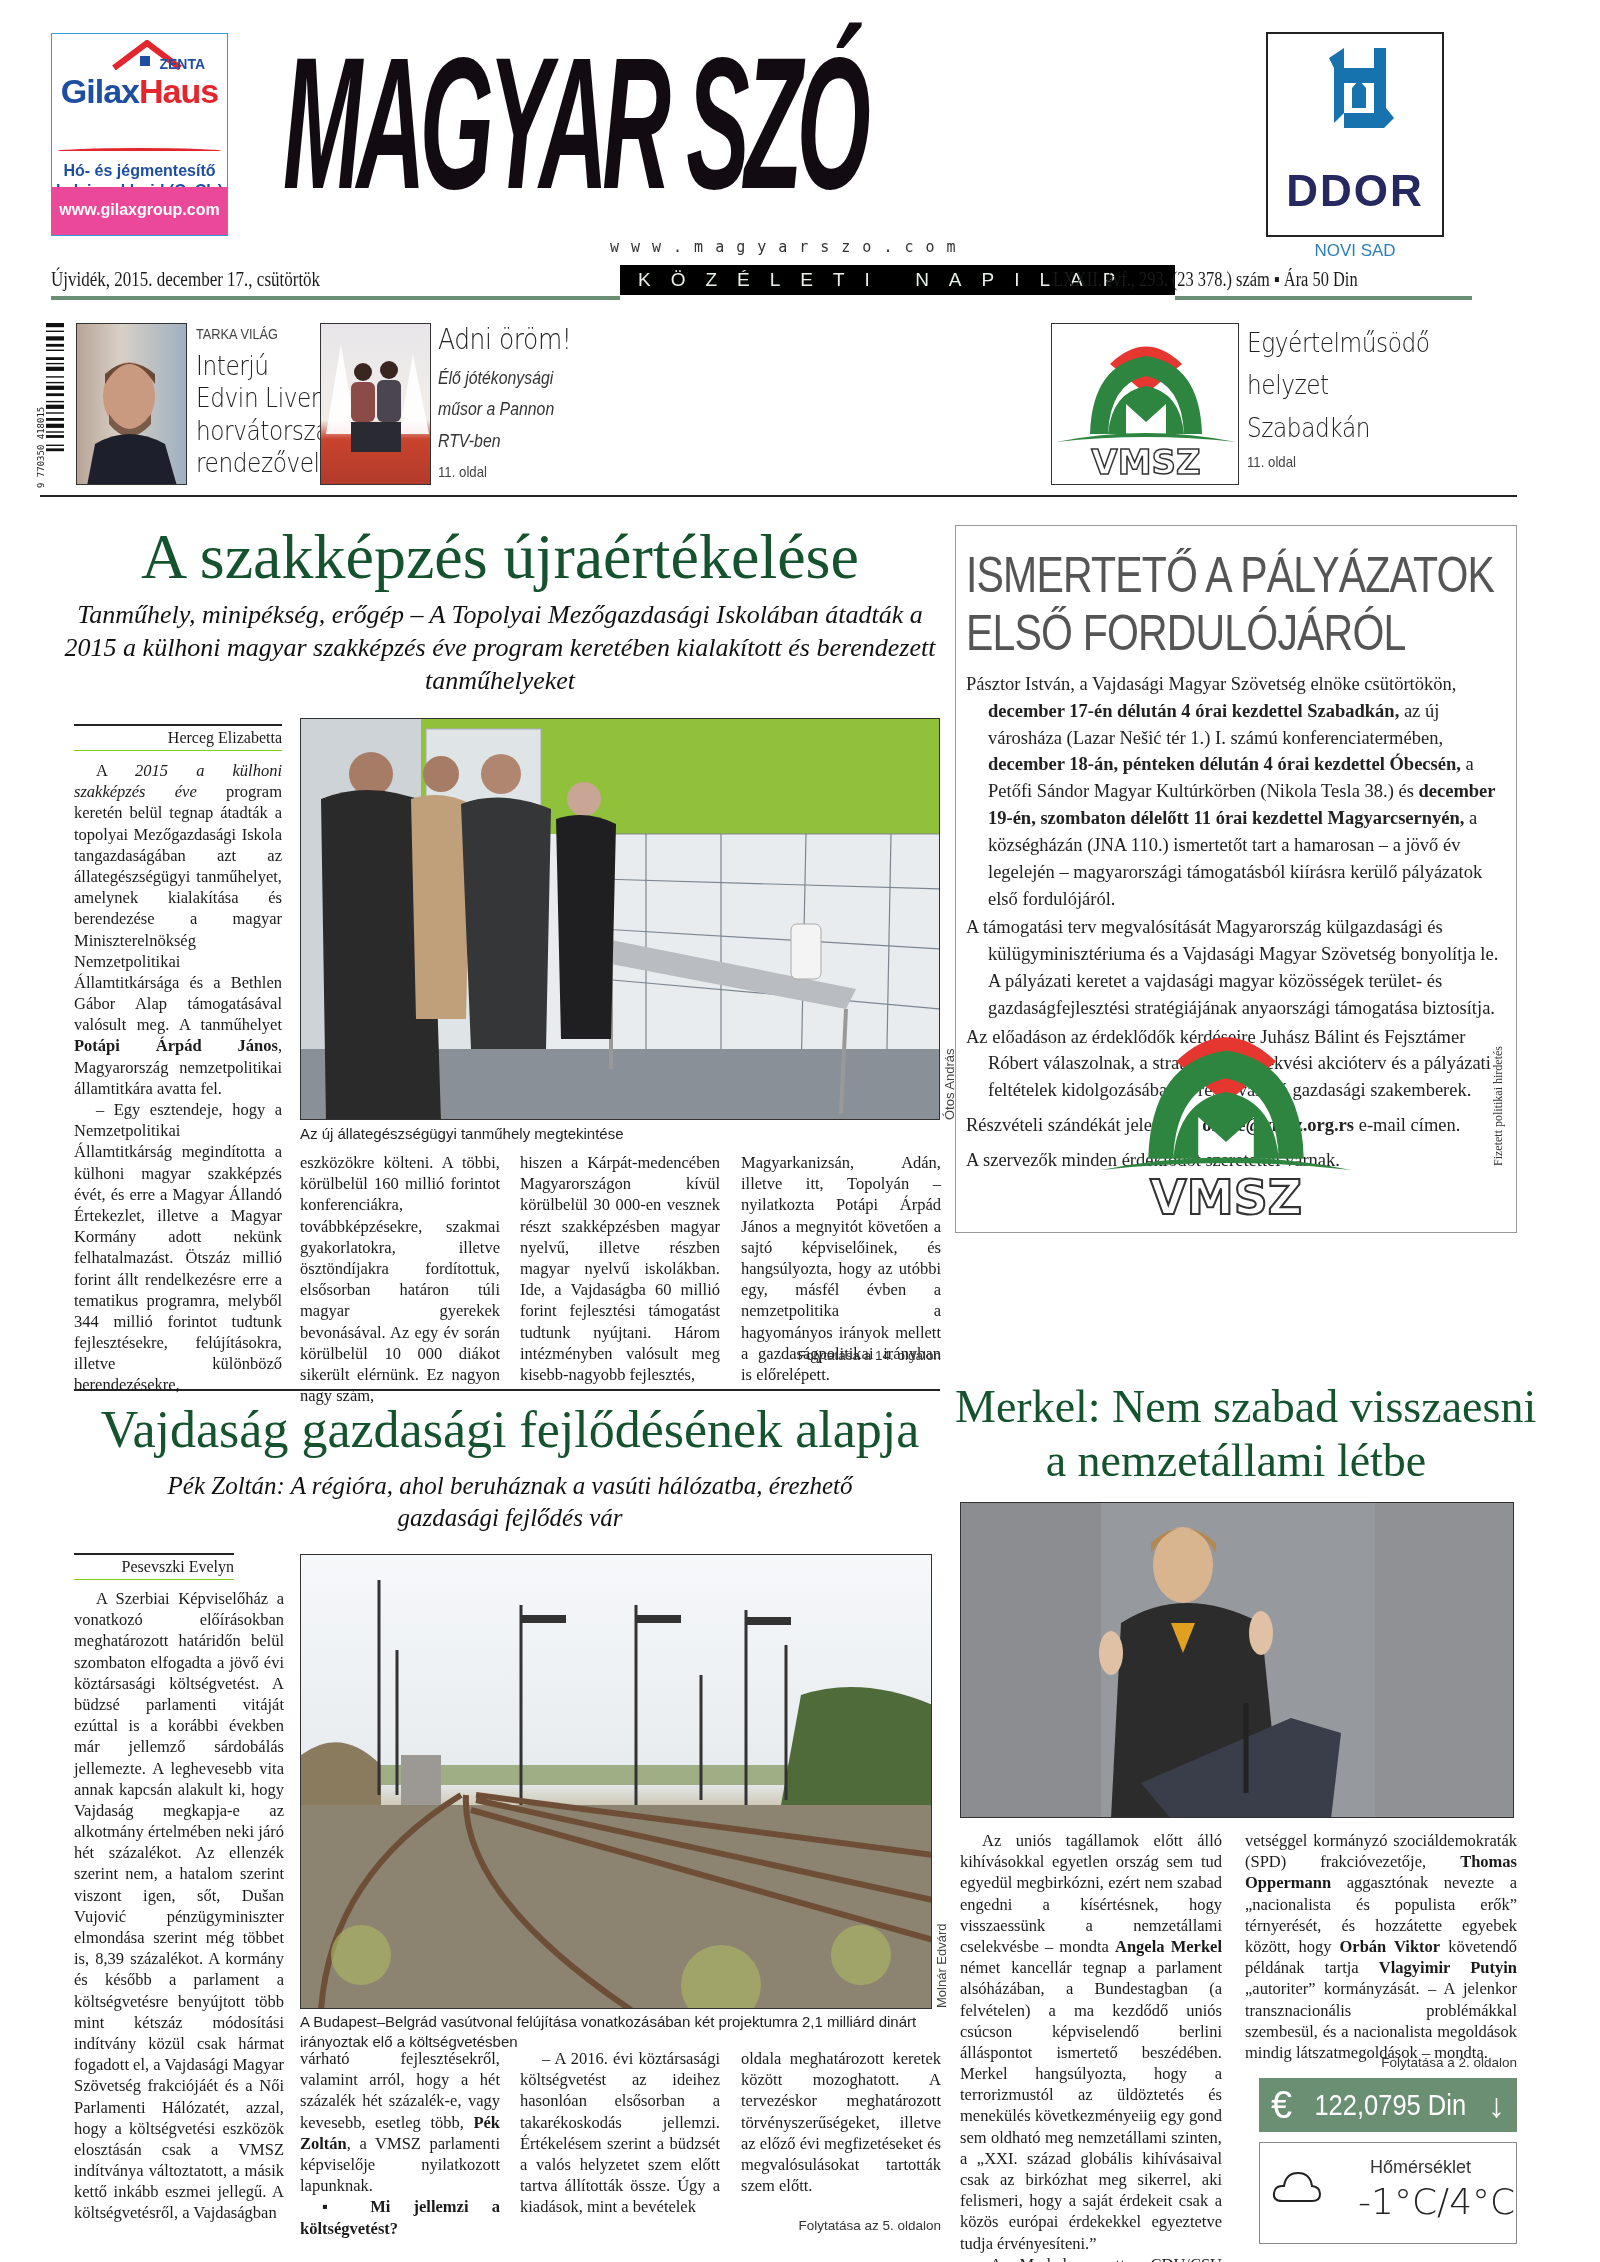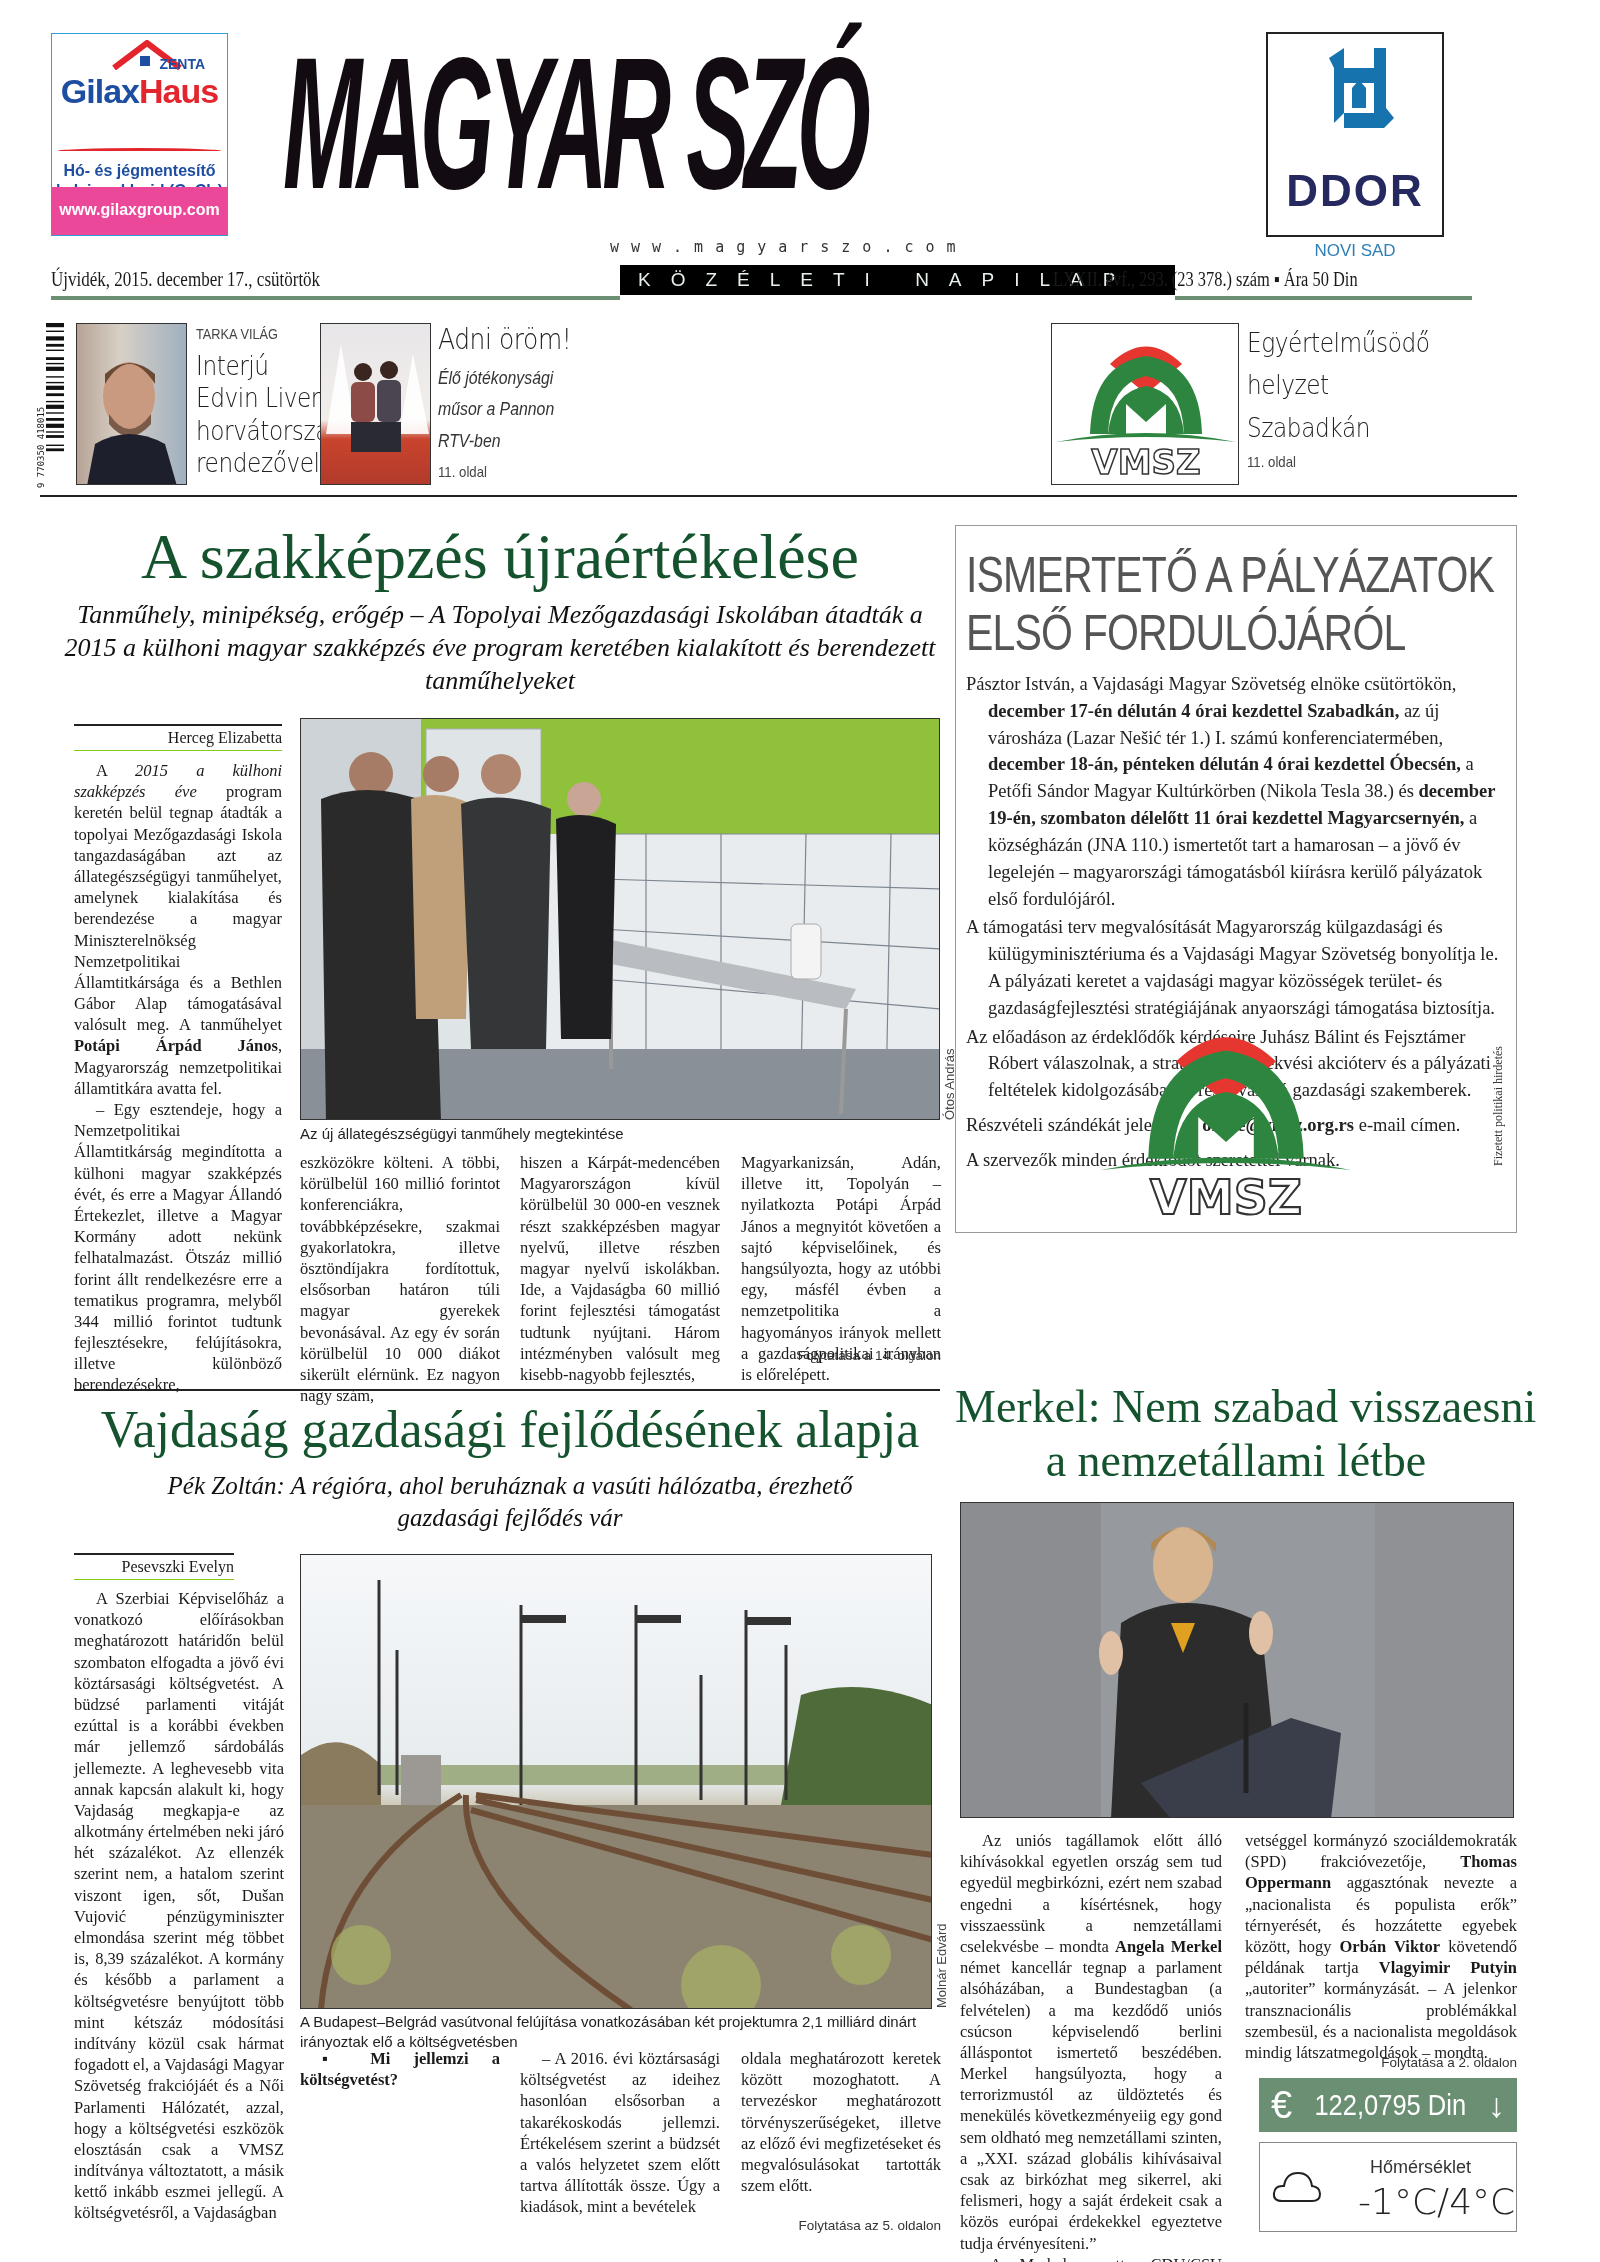--- a/index.html
+++ b/index.html
@@ -53,21 +53,21 @@
   
   #vmsz-ad { left: 955px; top: 525px; width: 562px; height: 708px; border: 1px solid #999; }
   #vmsz-ad .ad-title { position: absolute; left: 10px; top: 20px; font: 50px "Liberation Sans", sans-serif; color: #555; line-height: 1.16; transform: scaleX(.82); transform-origin: left; letter-spacing: -1px; white-space: nowrap; }
   #vmsz-ad .ad-body { position: absolute; left: 10px; right: 10px; top: 145px; font: 18.5px "Liberation Serif", serif; line-height: 1.45; color: #222; }
   #vmsz-ad .ad-body p { padding-left: 22px; text-indent: -22px; margin-bottom: 2px; }
   #vmsz-ad .ad-body p.flat { padding-left: 0; text-indent: 0; margin-top: 8px; }
   #vmsz-ad .paid { position: absolute; right: 10px; top: 520px; font: 12px "Liberation Serif", serif; color: #333; writing-mode: vertical-rl; transform: rotate(180deg); }
 
   
   #euro-box { left: 1259px; top: 2078px; width: 258px; height: 54px; background: #6a8f73; color: #fff; font: 30px "Liberation Sans", sans-serif; display: flex; align-items: center; justify-content: space-between; padding: 0 12px; }
-  #weather-box { left: 1259px; top: 2142px; width: 258px; height: 90px; border: 1px solid #888; }
+  #weather-box { left: 1259px; top: 2142px; width: 258px; height: 102px; border: 1px solid #888; }
 </style>
 </head>
 <body>
 
 <div id="ad-gilax" class="abs">
   <svg class="roof" viewBox="0 0 70 30">
     <polyline points="2,28 35,3 68,28" fill="none" stroke="#e3262d" stroke-width="6"></polyline>
     <rect x="28" y="16" width="10" height="10" fill="#1e4ea1"></rect>
   </svg>
   <div class="zenta">ZENTA</div>
@@ -296,20 +296,21 @@
         <circle cx="60" cy="400" r="30"></circle>
         <circle cx="420" cy="430" r="40"></circle>
         <circle cx="560" cy="400" r="30"></circle>
       </g>
   </svg>
 </div>
 <div class="abs credit" style="left:934px;top:1908px;height:100px;">Molnár Edvárd</div>
 <div class="abs caption" style="left:300px;top:2012px;width:640px;">A Budapest–Belgrád vasútvonal felújítása vonatkozásában két projektumra 2,1 milliárd dinárt irányoztak elő a költségvetésben</div>
 
 <div class="abs col" style="left:300px;top:2048px;width:200px;">
+  <p class="ni">várható fejlesztésekről, valamint arról, hogy a hét százalék hét százalék-e, vagy kevesebb, esetleg több, <b>Pék Zoltán</b>, a VMSZ parlamenti képviselője nyilatkozott lapunknak.</p>
   <p style="font-weight:bold">▪ Mi jellemzi a költségvetést?</p>
 </div>
 <div class="abs col" style="left:520px;top:2048px;width:200px;">
     <p>– A 2016. évi köztársasági költségvetést az ideihez hasonlóan elsősorban a takarékoskodás jellemzi. Értékelésem szerint a büdzsét a valós helyzetet szem előtt tartva állították össze. Úgy a kiadások, mint a bevételek</p>
   </div>
 <div class="abs col" style="left:741px;top:2048px;width:200px;">
     <p class="ni">oldala meghatározott keretek között mozoghatott. A tervezéskor meghatározott törvényszerűségeket, illetve az előző évi megfizetéseket és megvalósulásokat tartották szem előtt.</p>
   </div>
 <div class="abs cont" style="left:741px;top:2218px;width:200px;">Folytatása az 5. oldalon</div>
 

